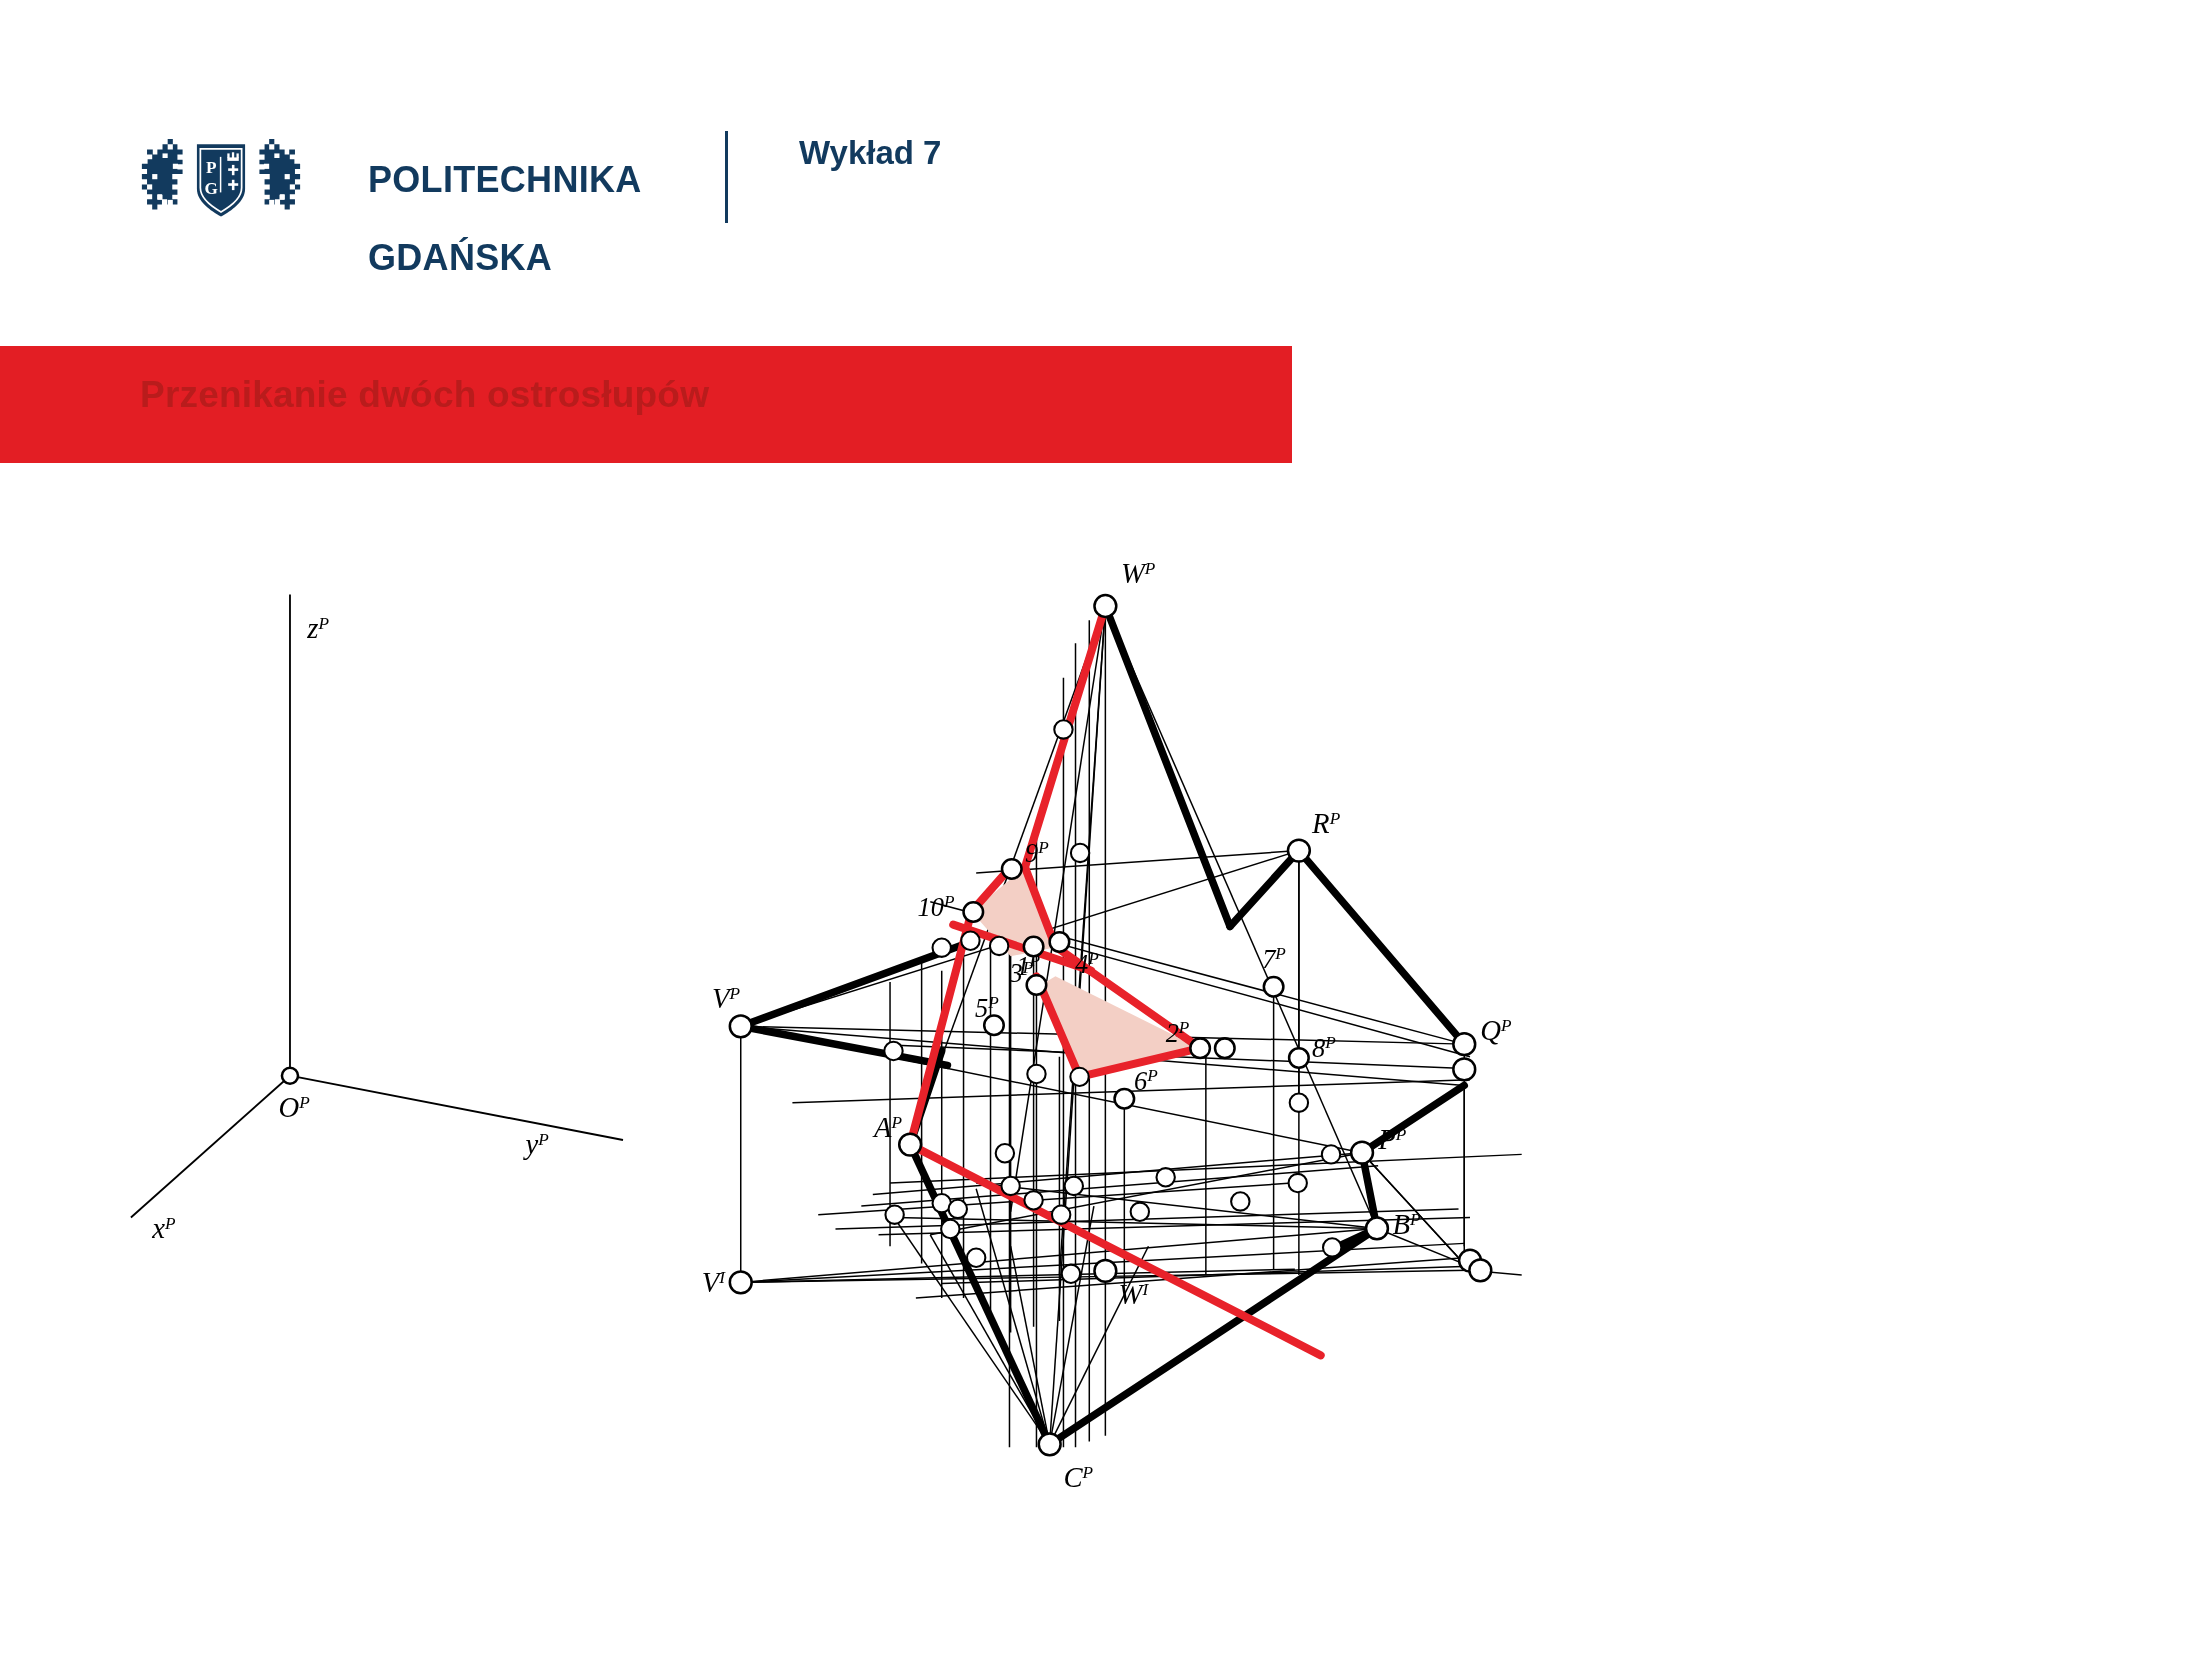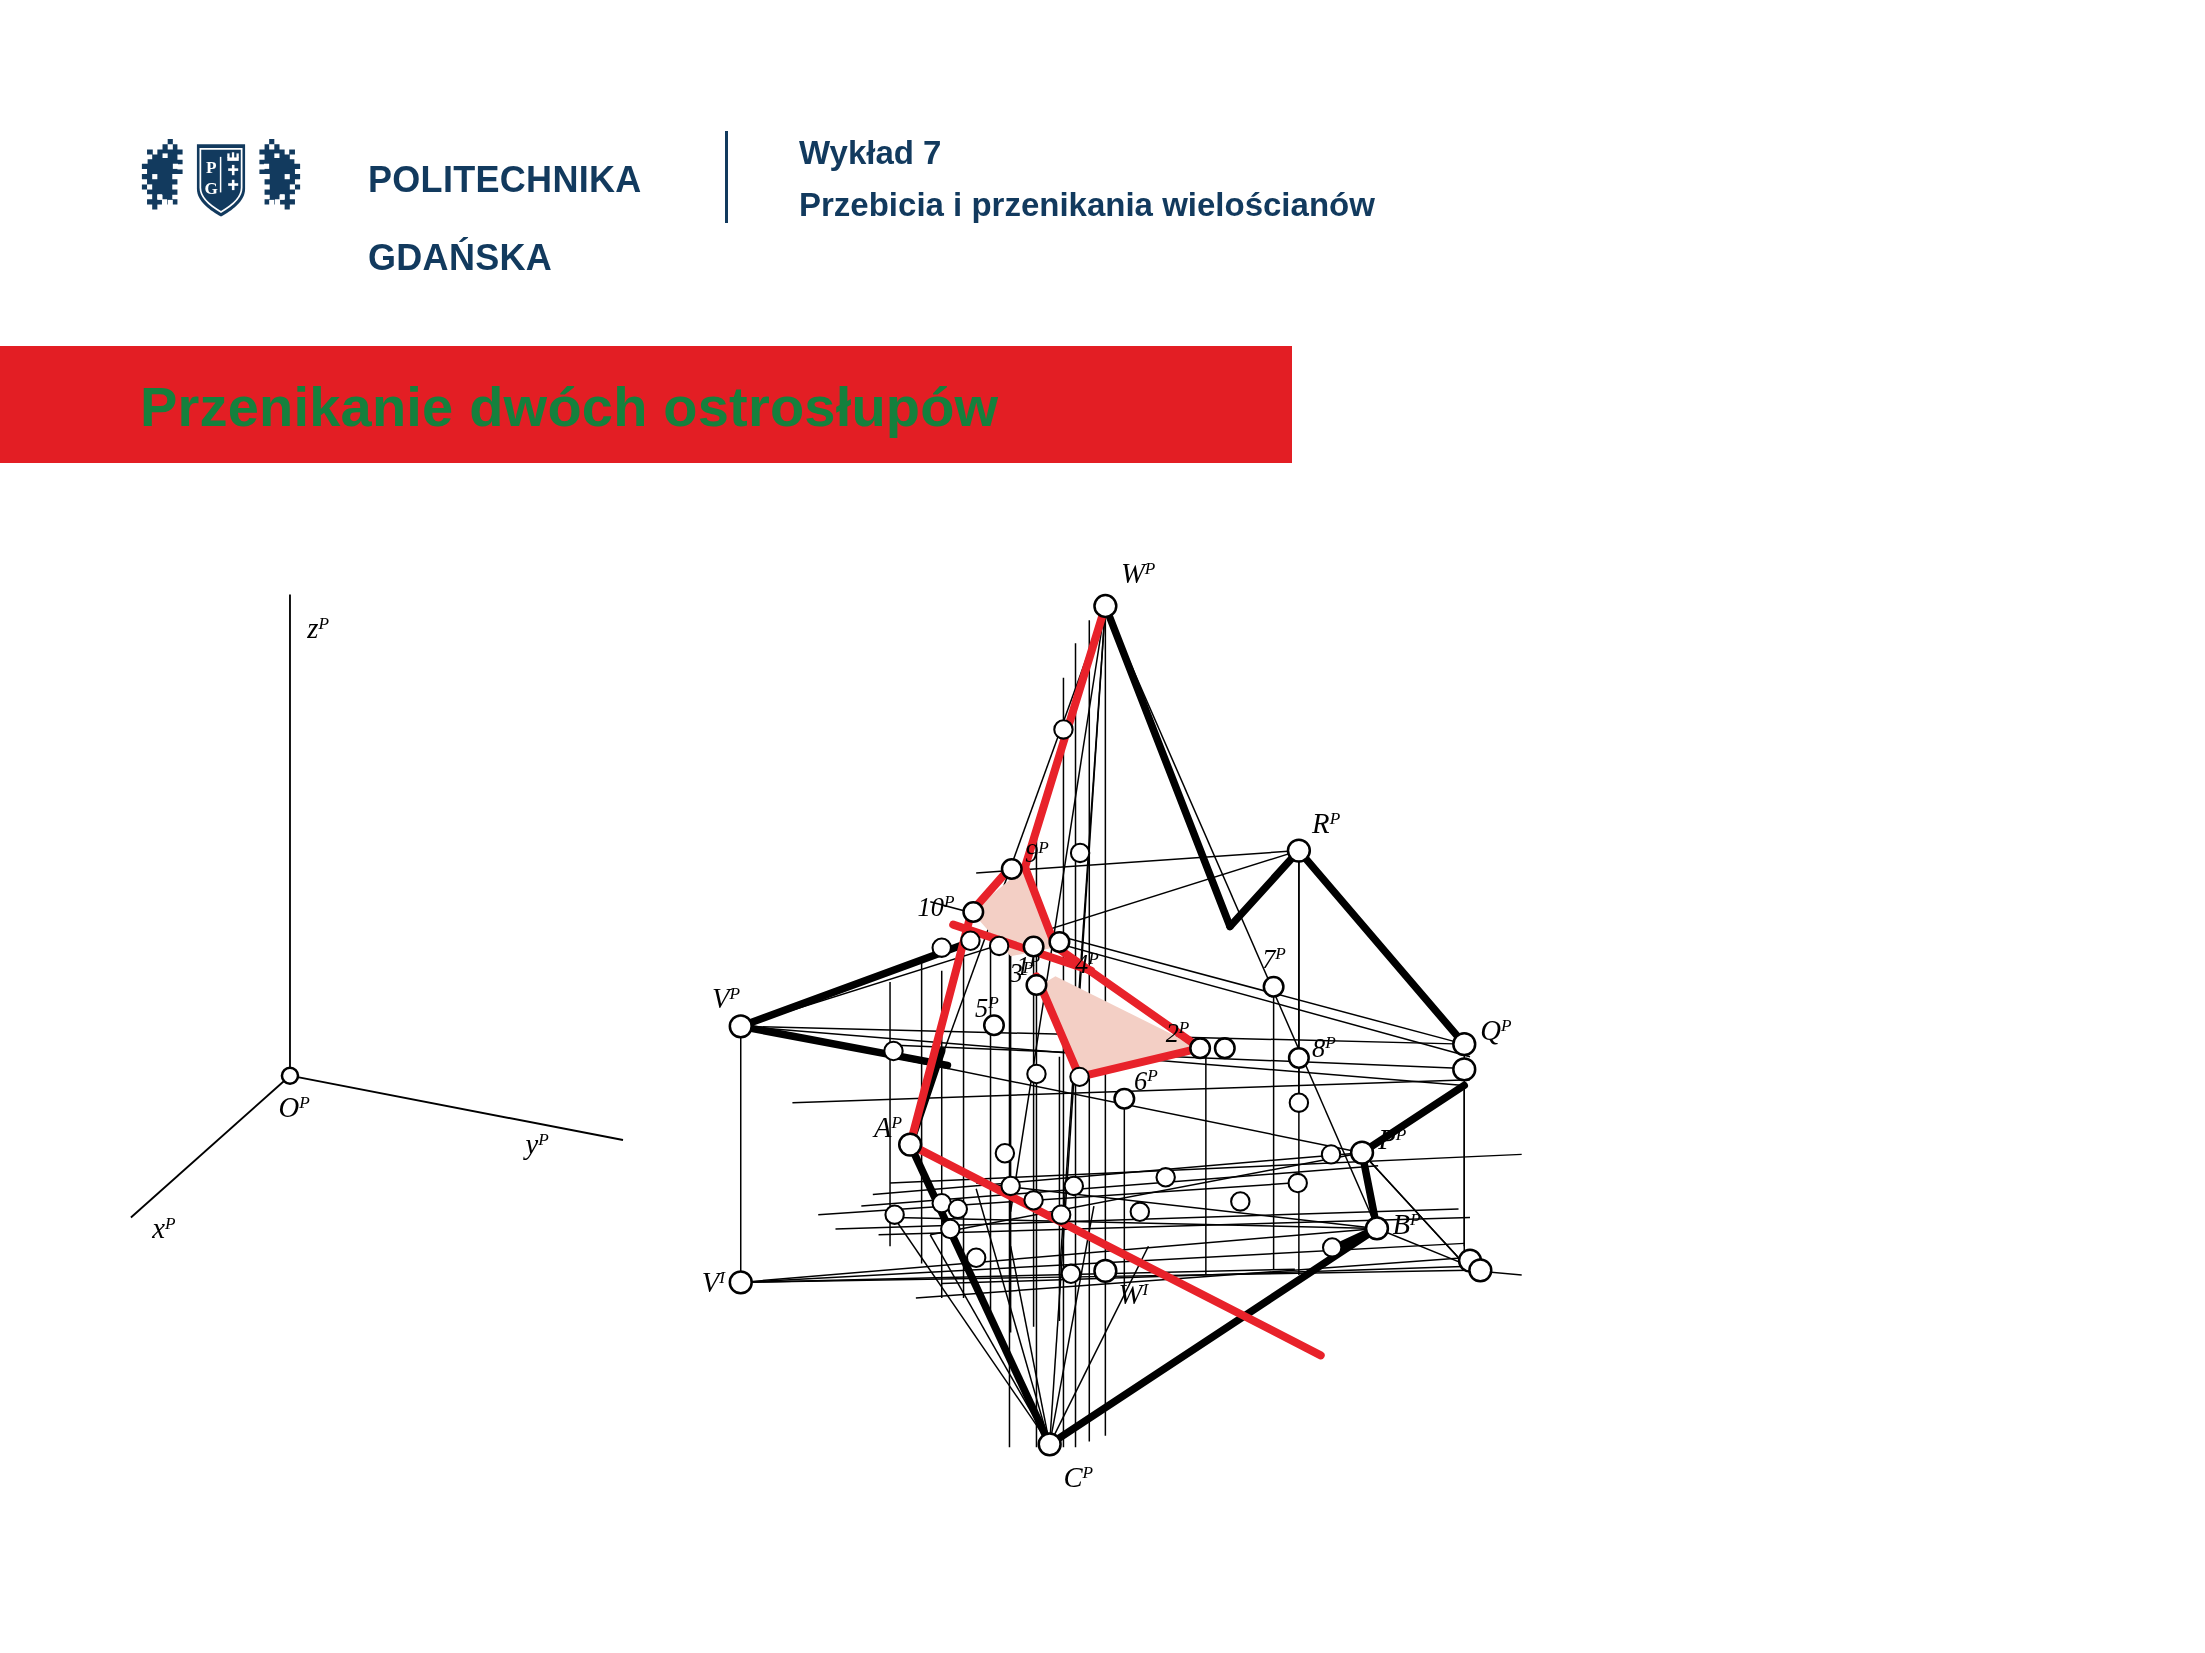--- a/index.html
+++ b/index.html
@@ -42,21 +42,21 @@
   #lecture-no{font-size:33px;line-height:1.2;display:block;}
   #lecture-title{font-size:33px;line-height:1.2;display:block;margin-top:12.6px;}
 
   
   #title-bar{
     position:absolute;left:0;top:346px;width:1292px;height:117px;
     background:#e31e24;
   }
   #title-bar-text{
     position:absolute;left:140px;top:374px;
-    color:#15803d;font-weight:bold;font-size:56px;
+    color:#b91c1c;font-weight:bold;font-size:37px;
     letter-spacing:0.2px;
     white-space:nowrap;
   }
 
   
   #drawing{
     position:absolute;left:0;top:471px;width:2205px;height:1183px;
   }
   #drawing svg{display:block;width:2205px;height:1183px;}
 
@@ -133,21 +133,20 @@
 
   <div id="uni-name">
     <span class="l1">POLITECHNIKA</span>
     <span class="l2">GDAŃSKA</span>
   </div>
 
   <div id="header-divider"></div>
 
   <div id="lecture-block">
     <span id="lecture-no">Wykład 7</span>
-    <span id="lecture-title">Przebicia i przenikania wielościanów</span>
   </div>
 </div>
 
 <div id="title-bar"></div>
 <div id="title-bar-text">Przenikanie dwóch ostrosłupów</div>
 
 <div id="drawing">
 <svg viewBox="0 0 3840 2060" xmlns="http://www.w3.org/2000/svg">
 
   <g>

